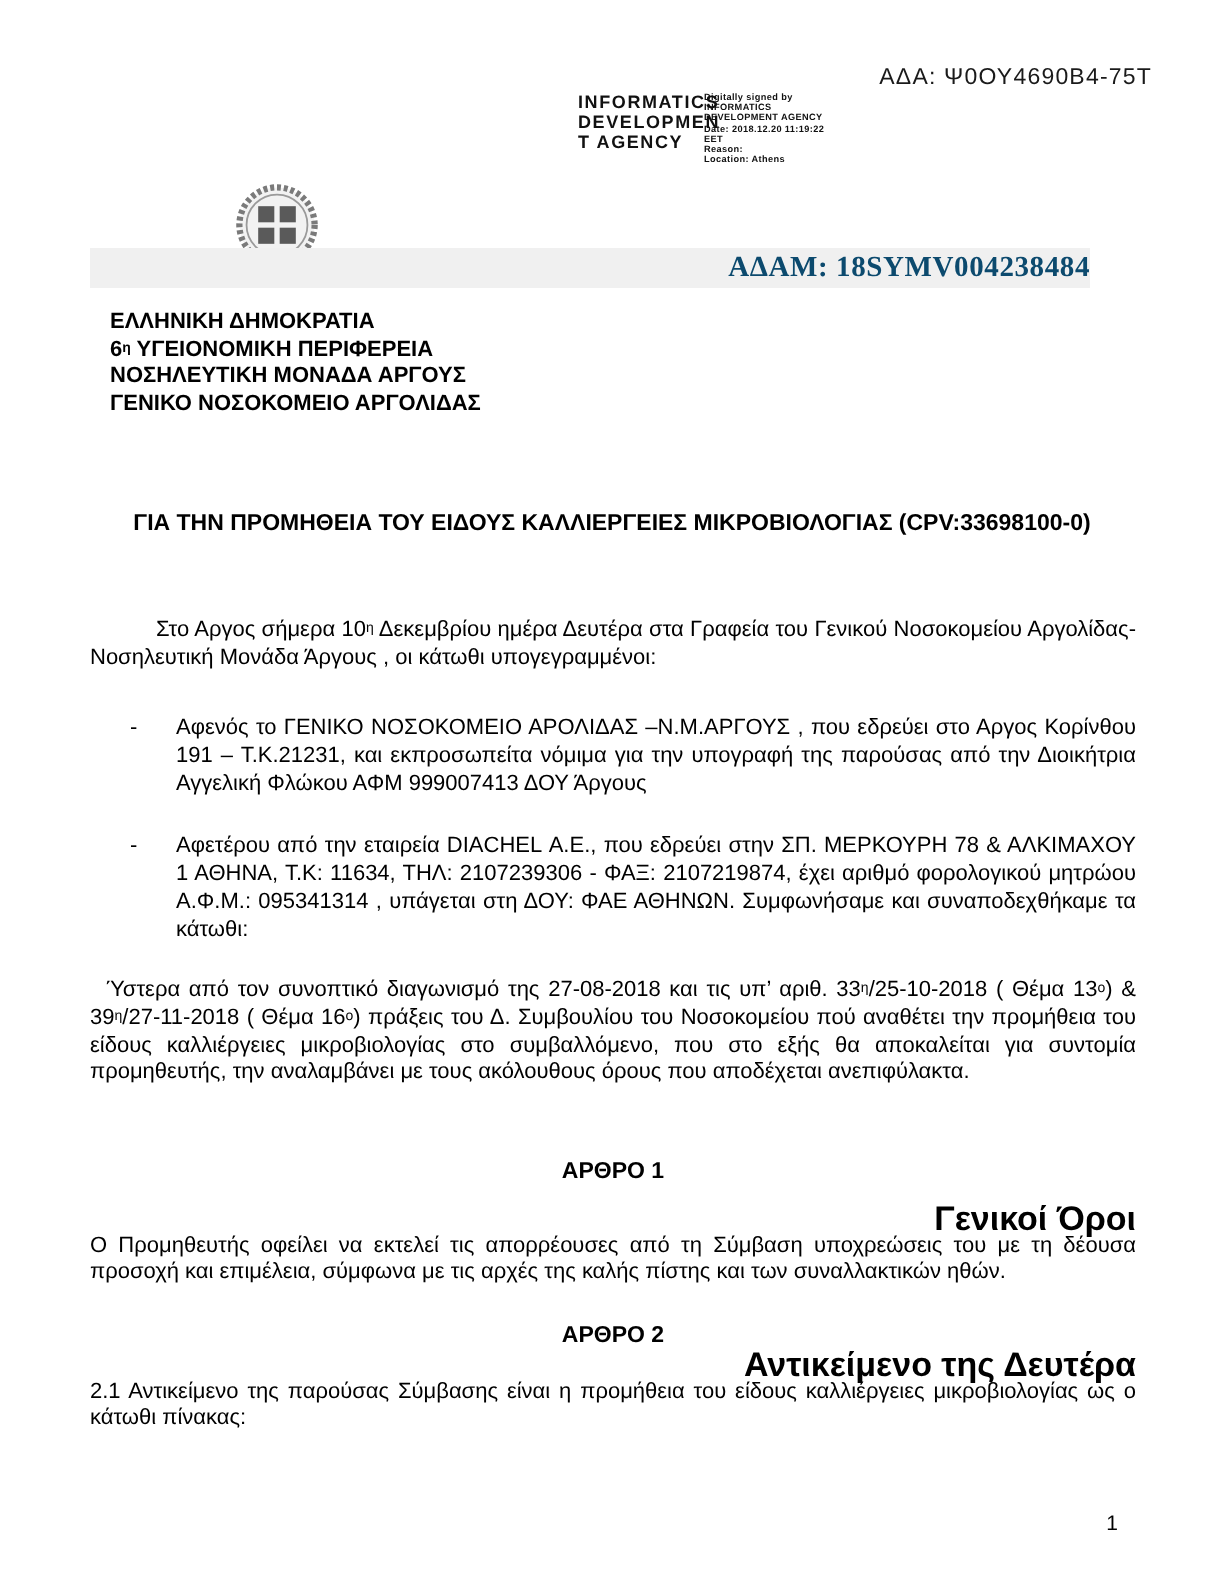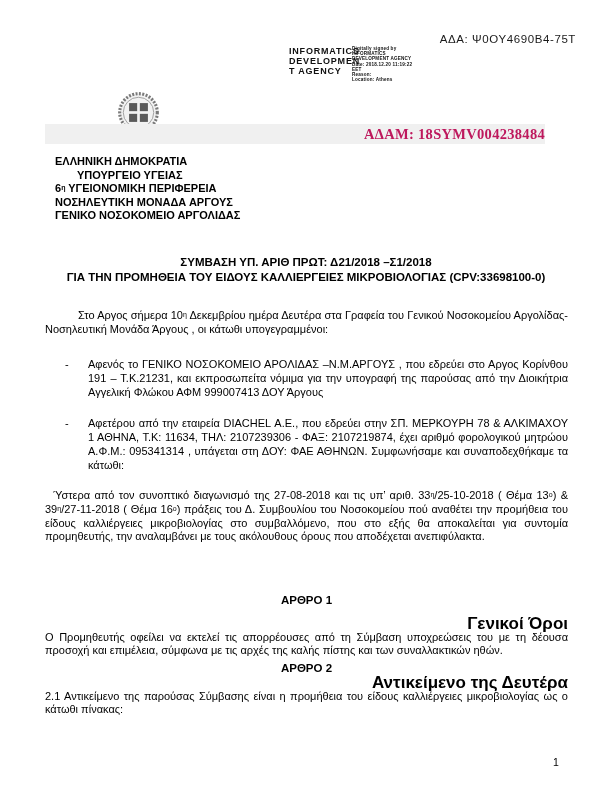--- a/index.html
+++ b/index.html
@@ -58,21 +58,21 @@
     height: 20px;
     background: #f0f0f0;
     text-align: right;
   }
   .adam-band span {
     font-family: "Liberation Serif", serif;
     font-weight: bold;
     font-size: 14.5px;
     line-height: 20px;
     letter-spacing: 0.3px;
-    color: #be185d;
+    color: #0c4a6e;
   }
   .org-header {
     position: absolute;
     left: 55px;
     top: 126px;
     font-weight: bold;
     font-size: 11px;
     line-height: 13.5px;
     white-space: nowrap;
   }
@@ -116,21 +116,21 @@
     top: 0;
   }
   .ystera { top: 460px; text-indent: 8px; }
   .article {
     position: absolute;
     left: 45px;
     width: 523px;
     font-size: 11px;
     line-height: 13.8px;
   }
-  .article-1 { top: 565px; }
+  .article-1 { top: 551px; }
   .article-2 { top: 633px; }
   .article-heading {
     text-align: center;
     font-weight: bold;
     font-size: 11.5px;
   }
   .article-sub {
     text-align: right;
     font-weight: bold;
     font-size: 17px;
@@ -178,28 +178,26 @@
     <rect x="13.5" y="25.5" width="9" height="9" fill="#5a5a5a"></rect>
     <rect x="25.5" y="25.5" width="9" height="9" fill="#5a5a5a"></rect>
   </svg>
 
   <div class="adam-band">
     <span>ΑΔΑΜ: 18SYMV004238484</span>
   </div>
 
   <div class="org-header">
     <div>ΕΛΛΗΝΙΚΗ ΔΗΜΟΚΡΑΤΙΑ</div>
-    <div class="indent">ΥΠΟΥΡΓΕΙΟ ΥΓΕΙΑΣ</div>
     <div><span>6</span><sup class="sm">η</sup><span> ΥΓΕΙΟΝΟΜΙΚΗ ΠΕΡΙΦΕΡΕΙΑ</span></div>
     <div>ΝΟΣΗΛΕΥΤΙΚΗ ΜΟΝΑΔΑ ΑΡΓΟΥΣ</div>
     <div>ΓΕΝΙΚΟ ΝΟΣΟΚΟΜΕΙΟ ΑΡΓΟΛΙΔΑΣ</div>
   </div>
 
   <div class="doc-title">
-    <div>ΣΥΜΒΑΣΗ ΥΠ. ΑΡΙΘ ΠΡΩΤ: Δ21/2018 –Σ1/2018</div>
     <div>ΓΙΑ ΤΗΝ ΠΡΟΜΗΘΕΙΑ  ΤΟΥ ΕΙΔΟΥΣ ΚΑΛΛΙΕΡΓΕΙΕΣ ΜΙΚΡΟΒΙΟΛΟΓΙΑΣ   (CPV:33698100-0)</div>
   </div>
 
   <div class="para intro"><span>Στο Αργος σήμερα 10</span><sup class="sm">η</sup><span> Δεκεμβρίου  ημέρα Δευτέρα  στα Γραφεία του Γενικού Νοσοκομείου Αργολίδας-Νοσηλευτική Μονάδα  Άργους , οι κάτωθι υπογεγραμμένοι:</span></div>
 
   <div class="para parties">
     <div class="party-item">
       <span class="party-dash">-</span>
       <span>Αφενός το ΓΕΝΙΚΟ ΝΟΣΟΚΟΜΕΙΟ ΑΡΟΛΙΔΑΣ –Ν.Μ.ΑΡΓΟΥΣ ,  που εδρεύει στο Αργος Κορίνθου 191   –  Τ.Κ.21231, και εκπροσωπείτα  νόμιμα  για  την  υπογραφή  της παρούσας από την Διοικήτρια Αγγελική  Φλώκου  ΑΦΜ 999007413 ΔΟΥ  Άργους</span>
     </div>

